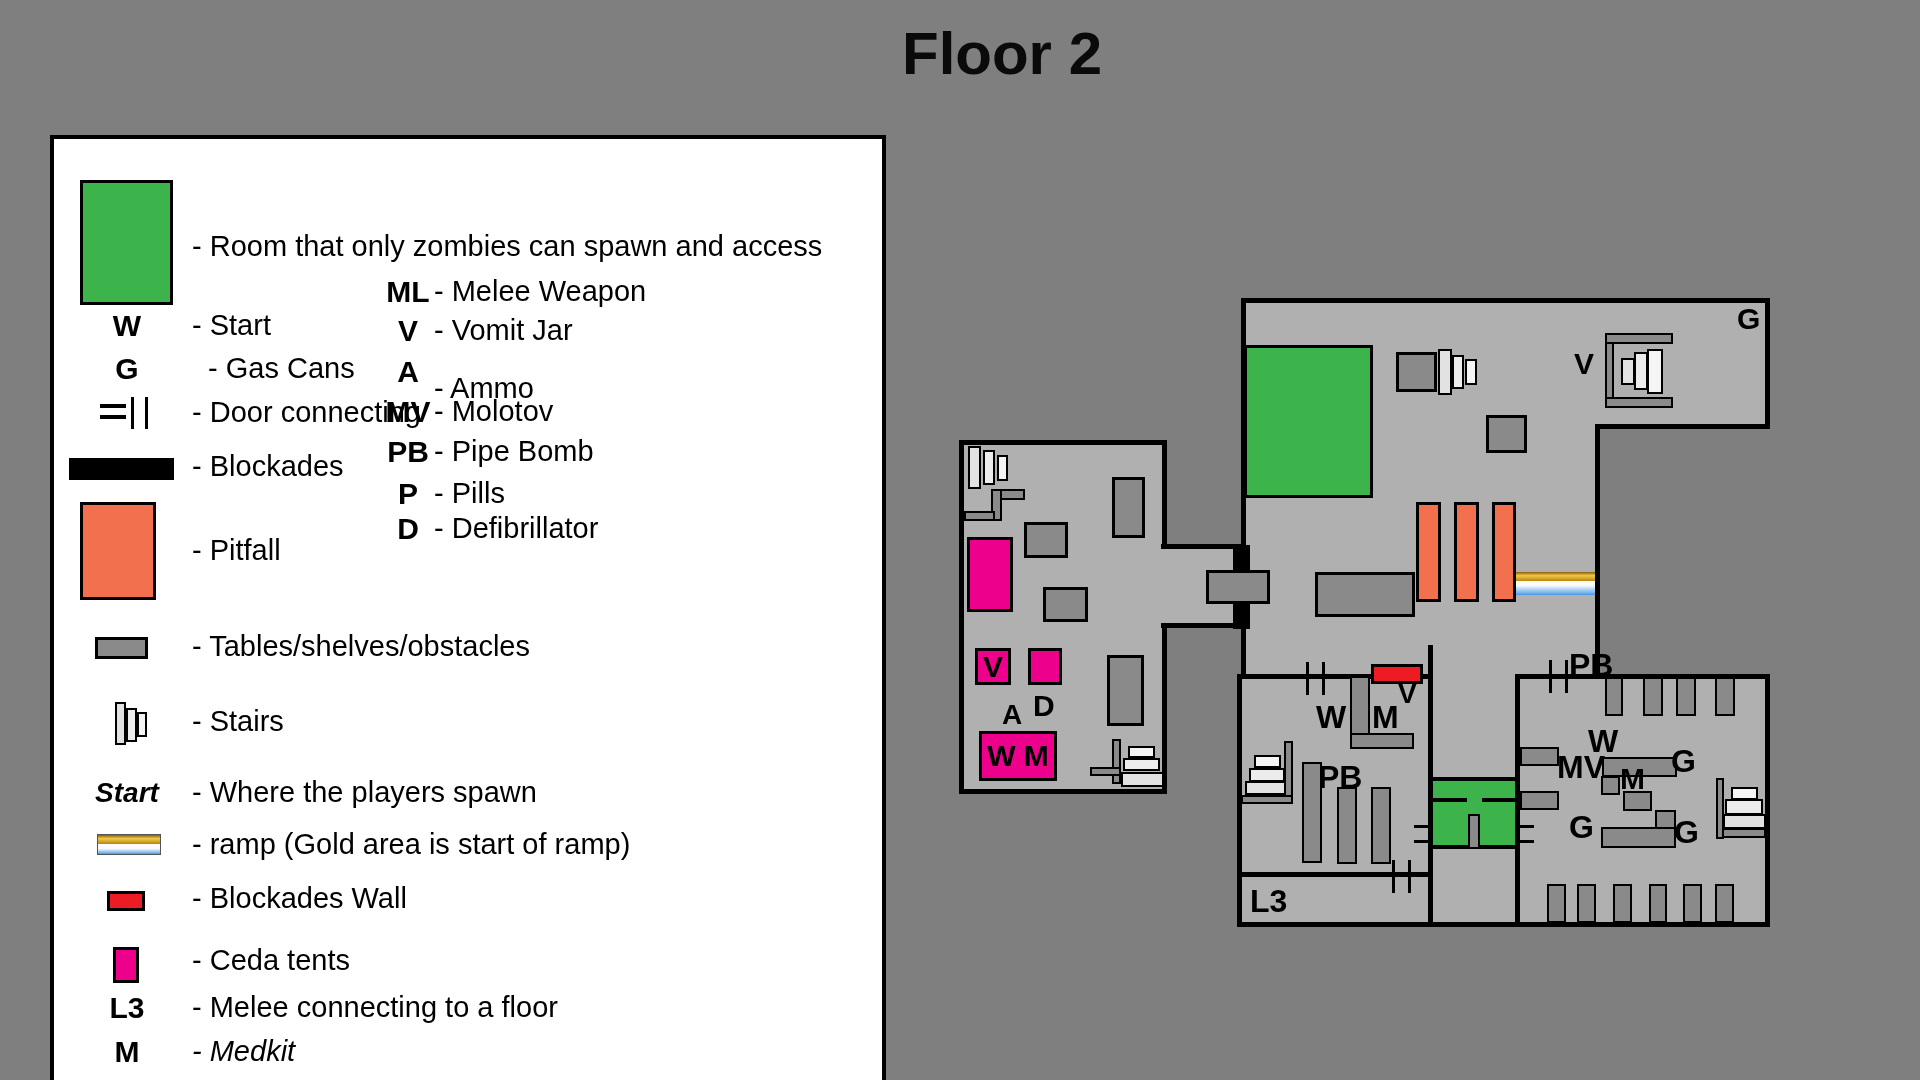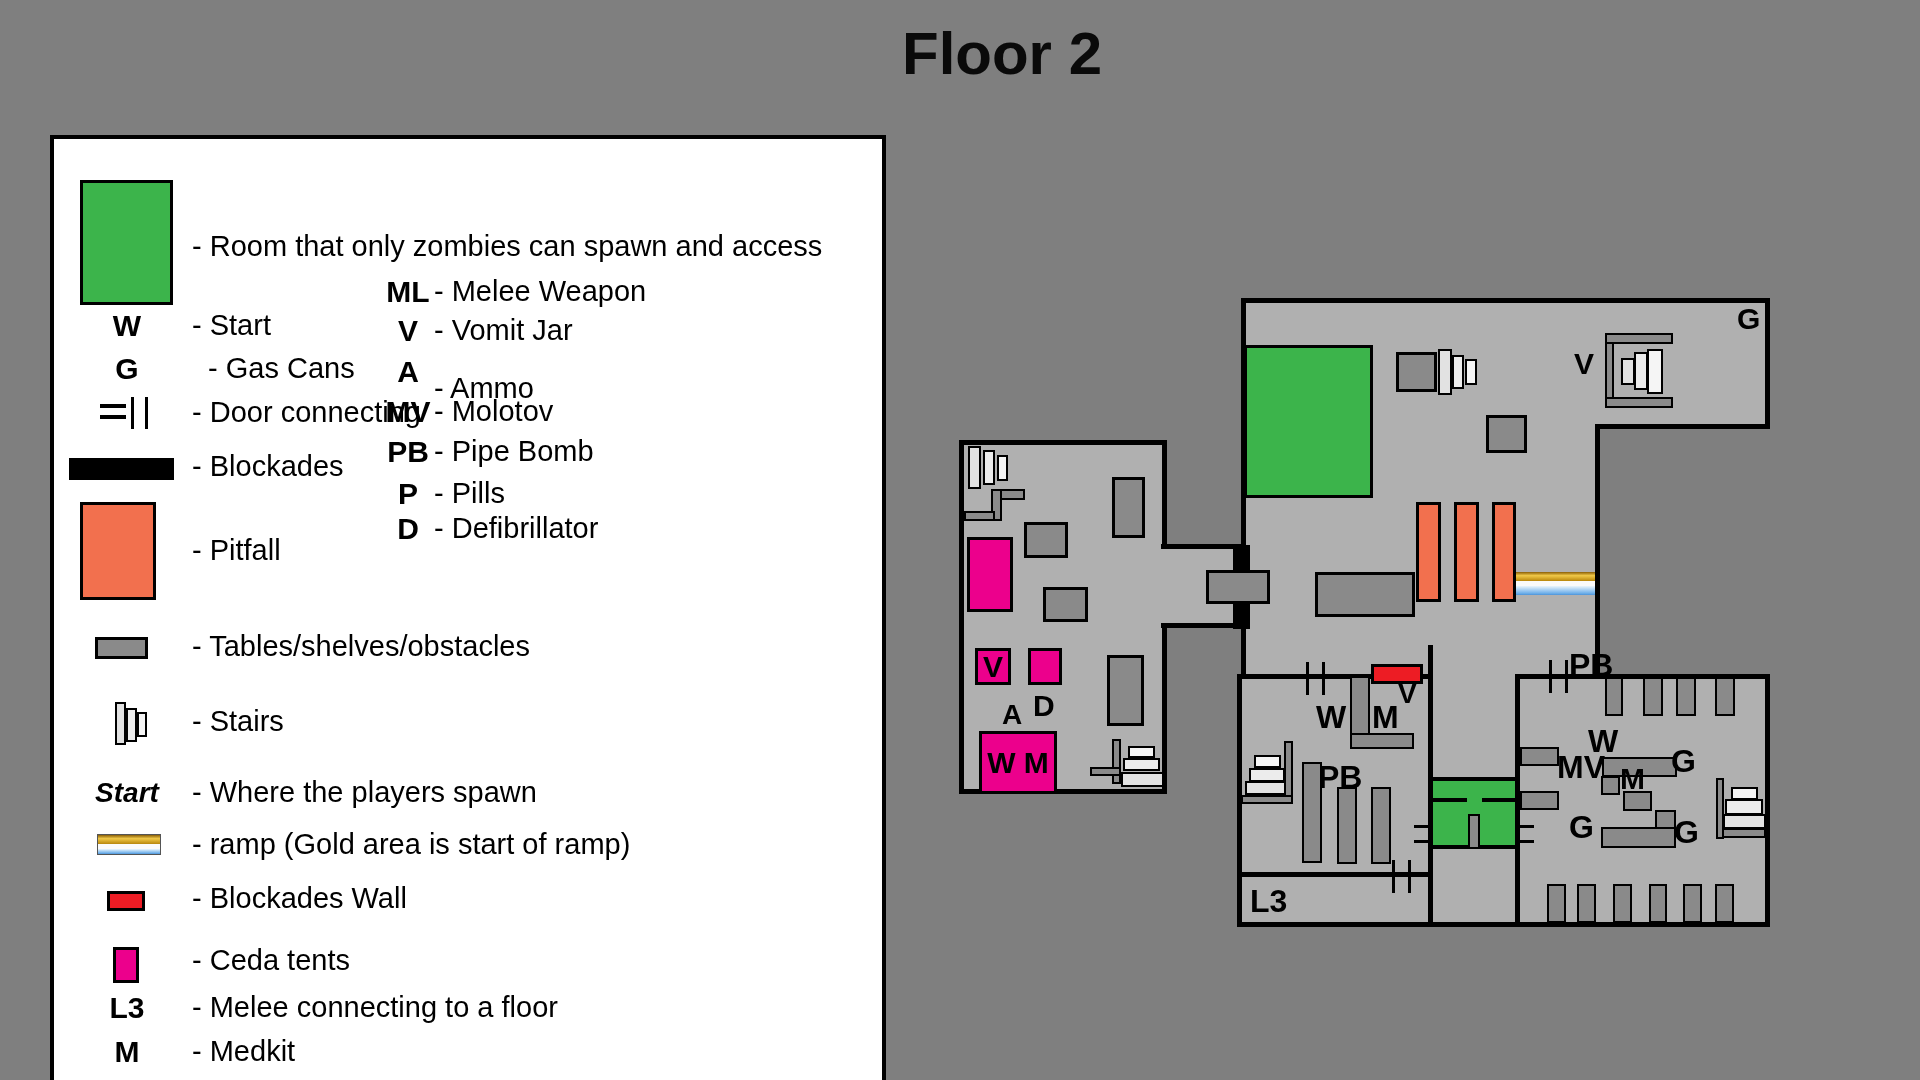--- a/index.html
+++ b/index.html
@@ -88,21 +88,21 @@
     <div class="lsym" style="left:107px;top:891px;width:38px;height:20px;background:var(--breakable_red);border:3px solid #000;"></div>
     <div class="llabel" style="left:192px;top:884px;">- Blockades Wall</div>
 
     <div class="lsym" style="left:113px;top:947px;width:26px;height:36px;background:var(--ceda_magenta);border:3px solid #000;"></div>
     <div class="llabel" style="left:192px;top:946px;">- Ceda tents</div>
 
     <div class="lcode" style="left:87px;top:993px;">L3</div>
     <div class="llabel" style="left:192px;top:993px;">- Melee connecting to a floor</div>
 
     <div class="lcode" style="left:87px;top:1037px;">M</div>
-    <div class="llabel" style="left:192px;top:1037px;">- Medkit</div>
+    <div class="llabel" style="left:192px;top:1037px;font-style:italic;">- Medkit</div>
 
     <div class="lcode" style="left:368px;top:277px;">ML</div>
     <div class="llabel" style="left:434px;top:277px;">- Melee Weapon</div>
     <div class="lcode" style="left:368px;top:316px;">V</div>
     <div class="llabel" style="left:434px;top:316px;">- Vomit Jar</div>
     <div class="lcode" style="left:368px;top:357px;">A</div>
     <div class="llabel" style="left:434px;top:374px;">- Ammo</div>
     <div class="lcode" style="left:368px;top:397px;">MV</div>
     <div class="llabel" style="left:434px;top:397px;">- Molotov</div>
     <div class="lcode" style="left:368px;top:437px;">PB</div>
@@ -174,21 +174,21 @@
       <div class="shelf" style="left:964px;top:511px;width:31px;height:10px;"></div>
       <div class="tent" style="left:967px;top:537px;width:46px;height:75px;"></div>
       <div class="tbl" style="left:1024px;top:522px;width:44px;height:36px;"></div>
       <div class="tbl" style="left:1043px;top:587px;width:45px;height:35px;"></div>
       <div class="tbl" style="left:1112px;top:477px;width:33px;height:61px;"></div>
       <div class="tbl" style="left:1107px;top:655px;width:37px;height:71px;"></div>
       <div class="tent" style="left:975px;top:648px;width:36px;height:37px;font-size:30px;">V</div>
       <div class="tent" style="left:1028px;top:648px;width:34px;height:37px;"></div>
       <div class="maplabel" style="left:1002px;top:701px;font-size:28px;">A</div>
       <div class="maplabel" style="left:1033px;top:691px;font-size:30px;">D</div>
-      <div class="tent" style="left:979px;top:731px;width:78px;height:63px;font-size:30px;">W M</div>
+      <div class="tent" style="left:979px;top:731px;width:78px;height:50px;font-size:30px;">W M</div>
       <div class="shelf" style="left:1112px;top:739px;width:9px;height:45px;"></div>
       <div class="shelf" style="left:1090px;top:767px;width:31px;height:9px;"></div>
       <div class="step l3" style="left:1128px;top:746px;width:27px;height:12px;"></div>
       <div class="step l2" style="left:1123px;top:758px;width:37px;height:13px;"></div>
       <div class="step" style="left:1121px;top:772px;width:43px;height:15px;"></div>
     </div>
 
     <div class="tbl" style="left:1206px;top:570px;width:64px;height:34px;"></div>
 
     <div>

